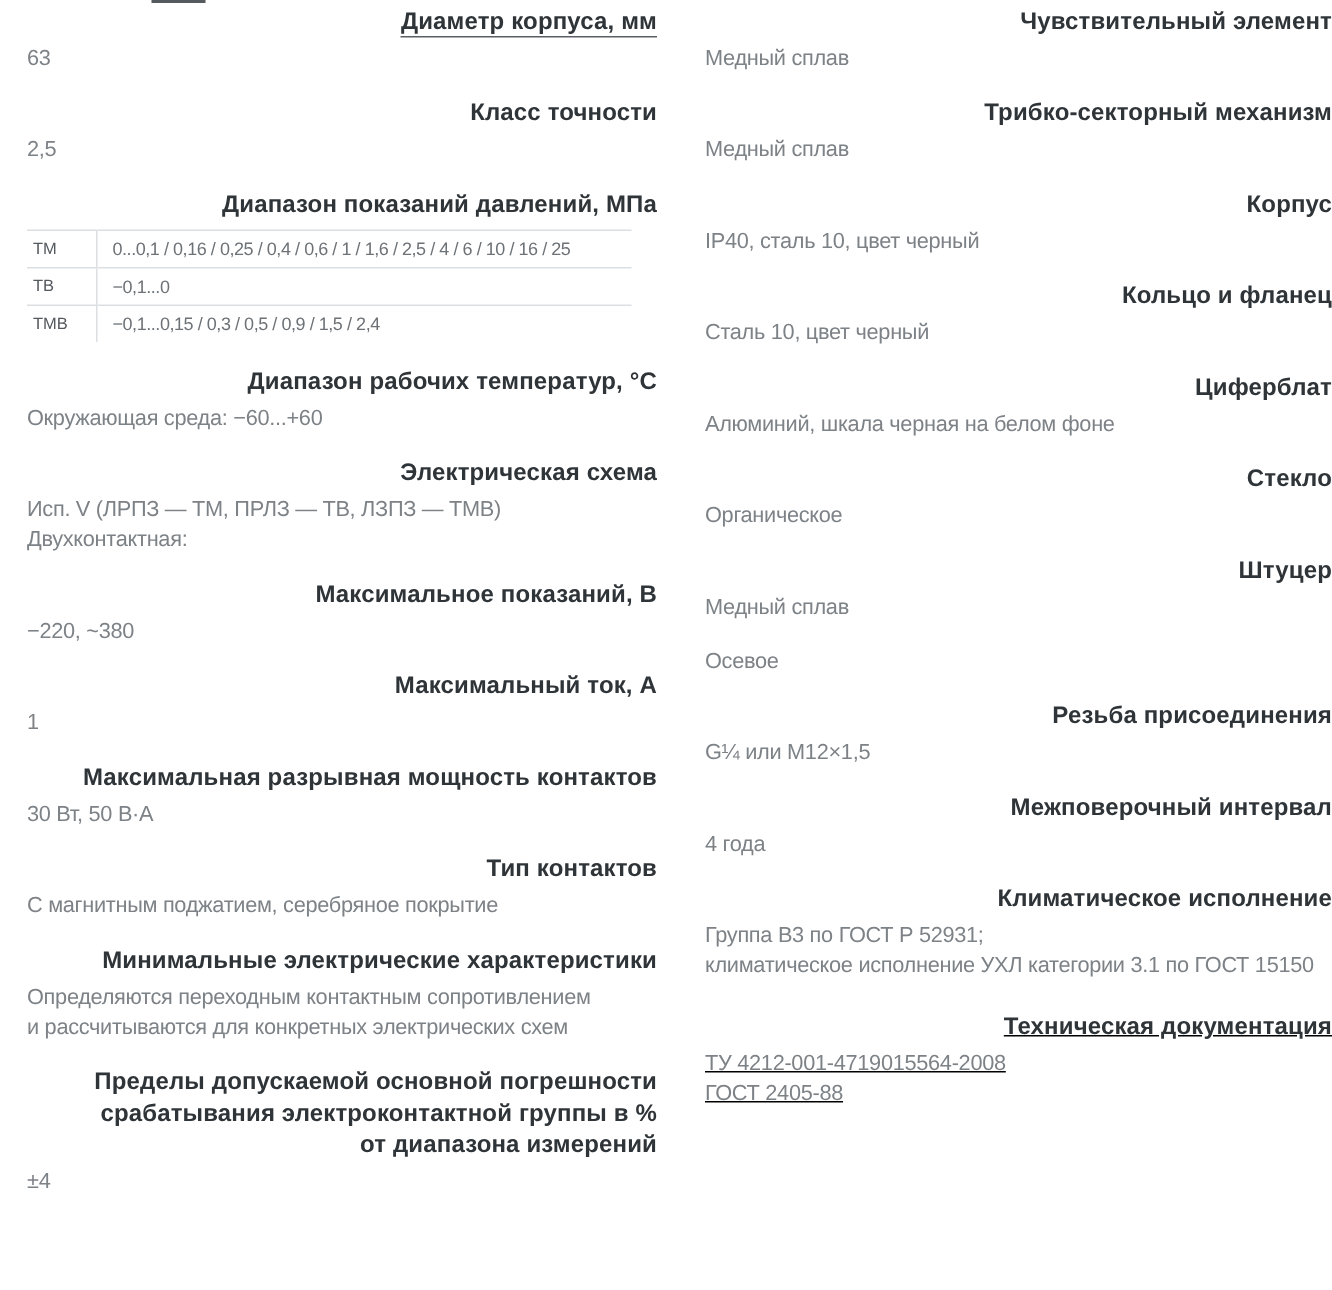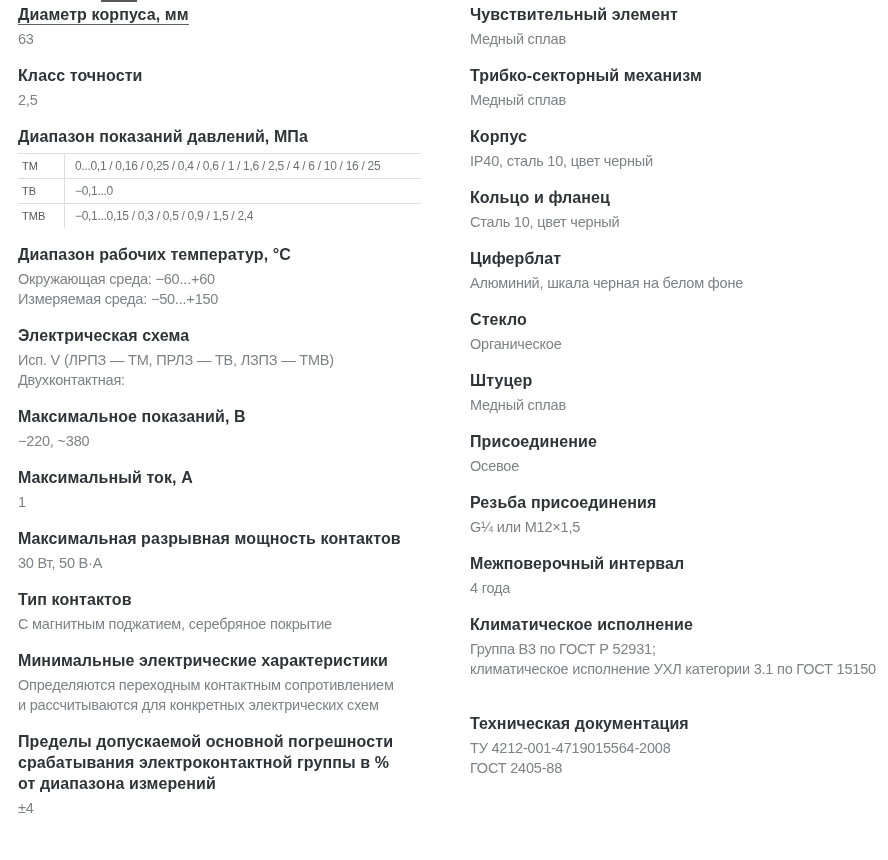--- a/index.html
+++ b/index.html
@@ -24,29 +24,30 @@
     background: #555a5f;
   }
   .columns {
     display: flex;
     padding: 4px 0 0 18px;
   }
   .col { box-sizing: border-box; }
   .col-left { width: 420px; margin-right: 32px; }
   .col-right { width: 418px; }
   .spec-block { margin: 0 0 16px 0; }
-  .spec-block.extra-gap { margin-top: 34px; }
+  .spec-block.extra-gap { margin-top: 20px; text-decoration: underline; }
   .spec-title {
     margin: 0 0 4px 0;
     font-size: 16px;
     font-weight: 700;
     line-height: 21px;
     color: #2f3438;
     letter-spacing: 0.1px;
     white-space: pre-line;
+    text-align: right;
   }
   .title-text.underlined {
     border-bottom: 1px solid #5a5f64;
     padding-bottom: 1px;
   }
   .spec-line {
     font-size: 14.5px;
     line-height: 20px;
     color: #7d8287;
     letter-spacing: -0.2px;
@@ -122,21 +123,20 @@
 </tbody>
   </table>
 </div>
   </section>
 
   <section class="spec-block">
     <h3 class="spec-title"><span class="title-text">Диапазон рабочих температур, °С</span></h3>
     <div class="spec-lines">
   <div class="spec-line">Окружающая среда: −60...+60</div>
 
-  <div class="spec-line">Измеряемая среда: −50...+150</div>
 </div>
   </section>
 
   <section class="spec-block">
     <h3 class="spec-title"><span class="title-text">Электрическая схема</span></h3>
     <div class="spec-lines">
   <div class="spec-line">Исп. V (ЛРПЗ — ТМ, ПРЛЗ — ТВ, ЛЗПЗ — ТМВ)</div>
 
   <div class="spec-line">Двухконтактная:</div>
 </div>
@@ -232,21 +232,20 @@
   </section>
 
   <section class="spec-block">
     <h3 class="spec-title"><span class="title-text">Штуцер</span></h3>
     <div class="spec-lines">
   <div class="spec-line">Медный сплав</div>
 </div>
   </section>
 
   <section class="spec-block">
-    <h3 class="spec-title"><span class="title-text">Присоединение</span></h3>
     <div class="spec-lines">
   <div class="spec-line">Осевое</div>
 </div>
   </section>
 
   <section class="spec-block">
     <h3 class="spec-title"><span class="title-text">Резьба присоединения</span></h3>
     <div class="spec-lines">
   <div class="spec-line">G¼ или М12×1,5</div>
 </div>

